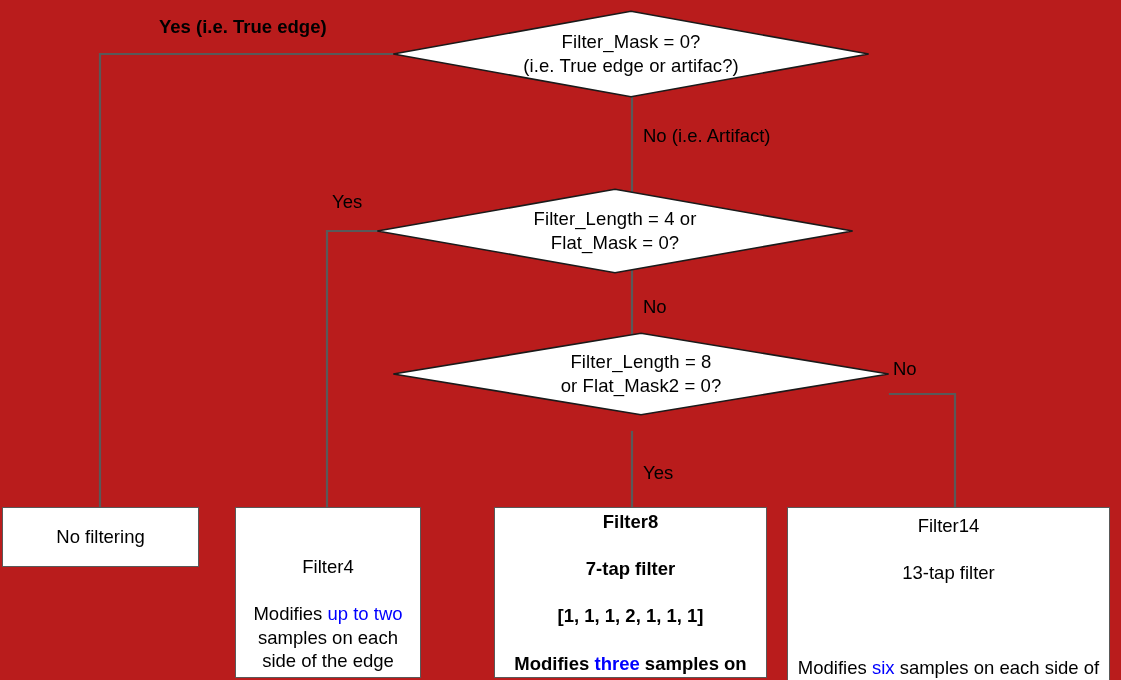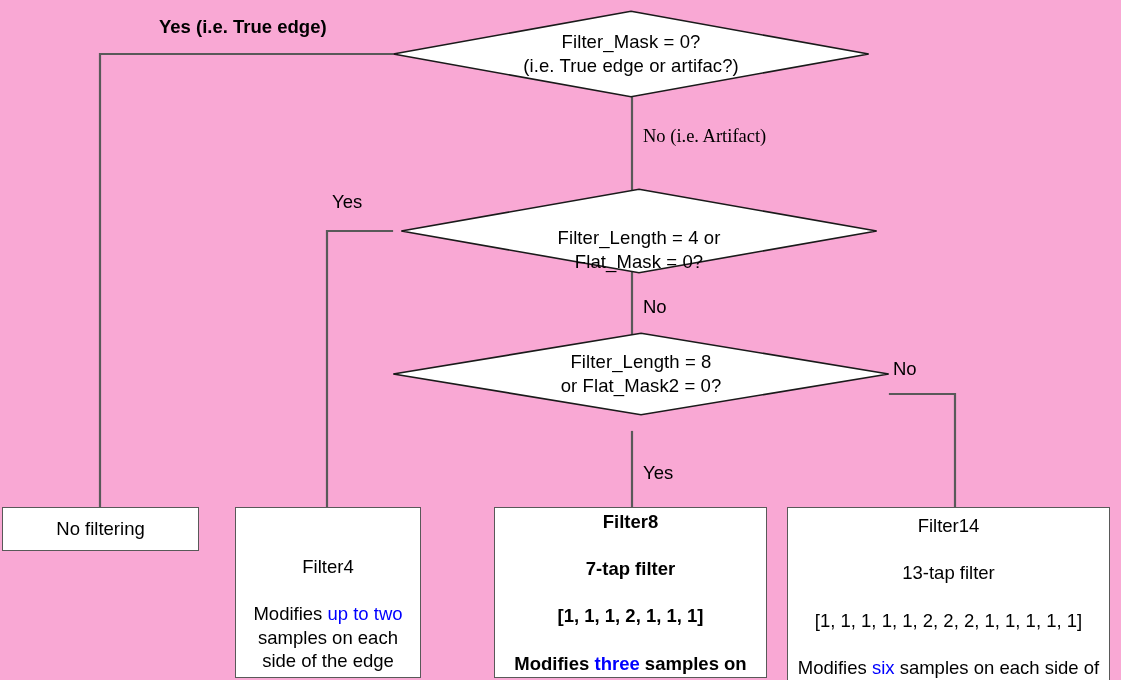--- a/index.html
+++ b/index.html
@@ -10,21 +10,21 @@
   }
   body {
     font-family: "Liberation Sans", sans-serif;
     color: #000000;
   }
   #canvas {
     position: relative;
     width: 1121px;
     height: 680px;
     overflow: hidden;
-    background: #f9a8d4;
+    background: #b91c1c;
   }
   #wires {
     position: absolute;
     left: 0;
     top: 0;
     width: 1121px;
     height: 680px;
   }
   .node {
     position: absolute;
@@ -101,49 +101,49 @@
   </svg>
 
   <div class="node diamond" style="left:392px; top:10px; width:478px; height:88px;">
     <svg class="dia-svg" width="478" height="88" viewBox="0 0 478 88" xmlns="http://www.w3.org/2000/svg">
       <polygon points="239,1.3 476.7,44 239,86.7 1.3,44" fill="#ffffff" stroke="#1a1a1a" stroke-width="1.6"></polygon>
     </svg>
     <div class="dia-text">Filter_Mask = 0?
 (i.e. True edge or artifac?)</div>
   </div>
 
-  <div class="node diamond" style="left:400px; top:188px; width:478px; height:86px;align-items:flex-end;">
+  <div class="node diamond" style="left:376px; top:188px; width:478px; height:86px;">
     <svg class="dia-svg" width="478" height="86" viewBox="0 0 478 86" xmlns="http://www.w3.org/2000/svg">
       <polygon points="239,1.3 476.7,43 239,84.7 1.3,43" fill="#ffffff" stroke="#1a1a1a" stroke-width="1.6"></polygon>
     </svg>
     <div class="dia-text">Filter_Length = 4 or
 Flat_Mask = 0?</div>
   </div>
 
   <div class="node diamond" style="left:392px; top:332px; width:498px; height:84px;">
     <svg class="dia-svg" width="498" height="84" viewBox="0 0 498 84" xmlns="http://www.w3.org/2000/svg">
       <polygon points="249,1.3 496.7,42 249,82.7 1.3,42" fill="#ffffff" stroke="#1a1a1a" stroke-width="1.6"></polygon>
     </svg>
     <div class="dia-text">Filter_Length = 8
 or Flat_Mask2 = 0?</div>
   </div>
 
   <div class="edge-label" style="left:159px; top:17px;font-weight:bold;">Yes (i.e. True edge)</div>
 
-  <div class="edge-label" style="left:643px; top:126px;font-family:Liberation Serif, serif;">No (i.e. Artifact)</div>
+  <div class="edge-label" style="left:643px; top:126px;">No (i.e. Artifact)</div>
 
   <div class="edge-label" style="left:332px; top:192px;">Yes</div>
 
   <div class="edge-label" style="left:643px; top:297px;">No</div>
 
   <div class="edge-label" style="left:893px; top:359px;">No</div>
 
   <div class="edge-label" style="left:643px; top:463px;">Yes</div>
 
-  <div class="node proc" style="left:2px; top:507px; width:197px; height:44px;">
+  <div class="node proc" style="left:2px; top:507px; width:197px; height:60px;">
     <div class="proc-text">No filtering</div>
   </div>
 
   <div class="node proc" style="left:235px; top:507px; width:186px; height:171px;align-items:flex-end;">
     <div class="proc-text tight">
       <span>Filter4</span><br>
       <span>Modifies </span><span class="accent">up to two</span><span> samples on each side of the edge</span>
     </div>
   </div>
 
@@ -153,19 +153,19 @@
       <span>7-tap filter</span><br>
       <span>[1, 1, 1, 2, 1, 1, 1]</span><br>
       <span>Modifies </span><span class="accent">three</span><span> samples on each side of the edge</span>
     </div>
   </div>
 
   <div class="node proc" style="left:787px; top:507px; width:323px; height:203px;">
     <div class="proc-text tight">
       <span>Filter14</span><br>
       <span>13-tap filter</span><br>
-      <span>[1, 1, 1, 1, 1, 2, 2, 2, 1, 1, 1, 1, 1]</span><br>
+      <br>
       <span>Modifies </span><span class="accent">six</span><span> samples on each side of each
 side of the edge</span>
     </div>
   </div>
 
 </div>
 
 </body></html>

